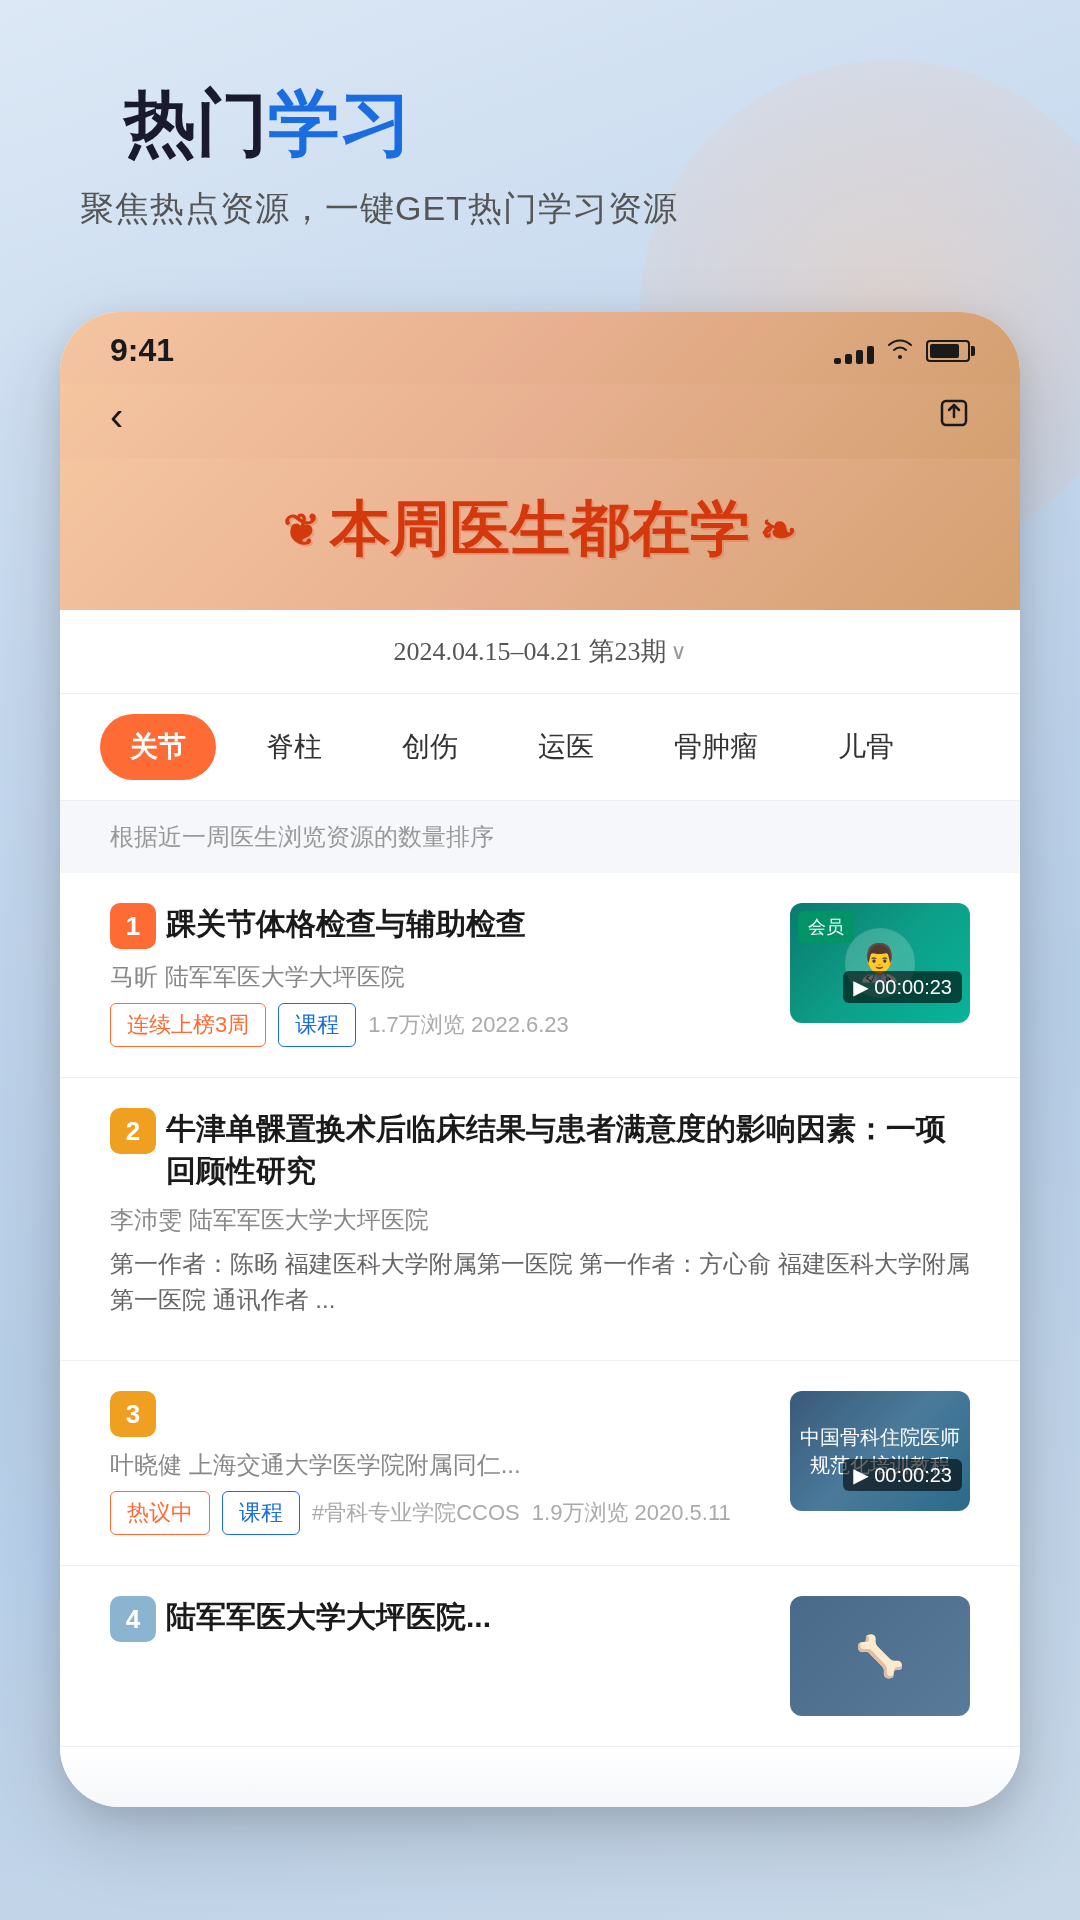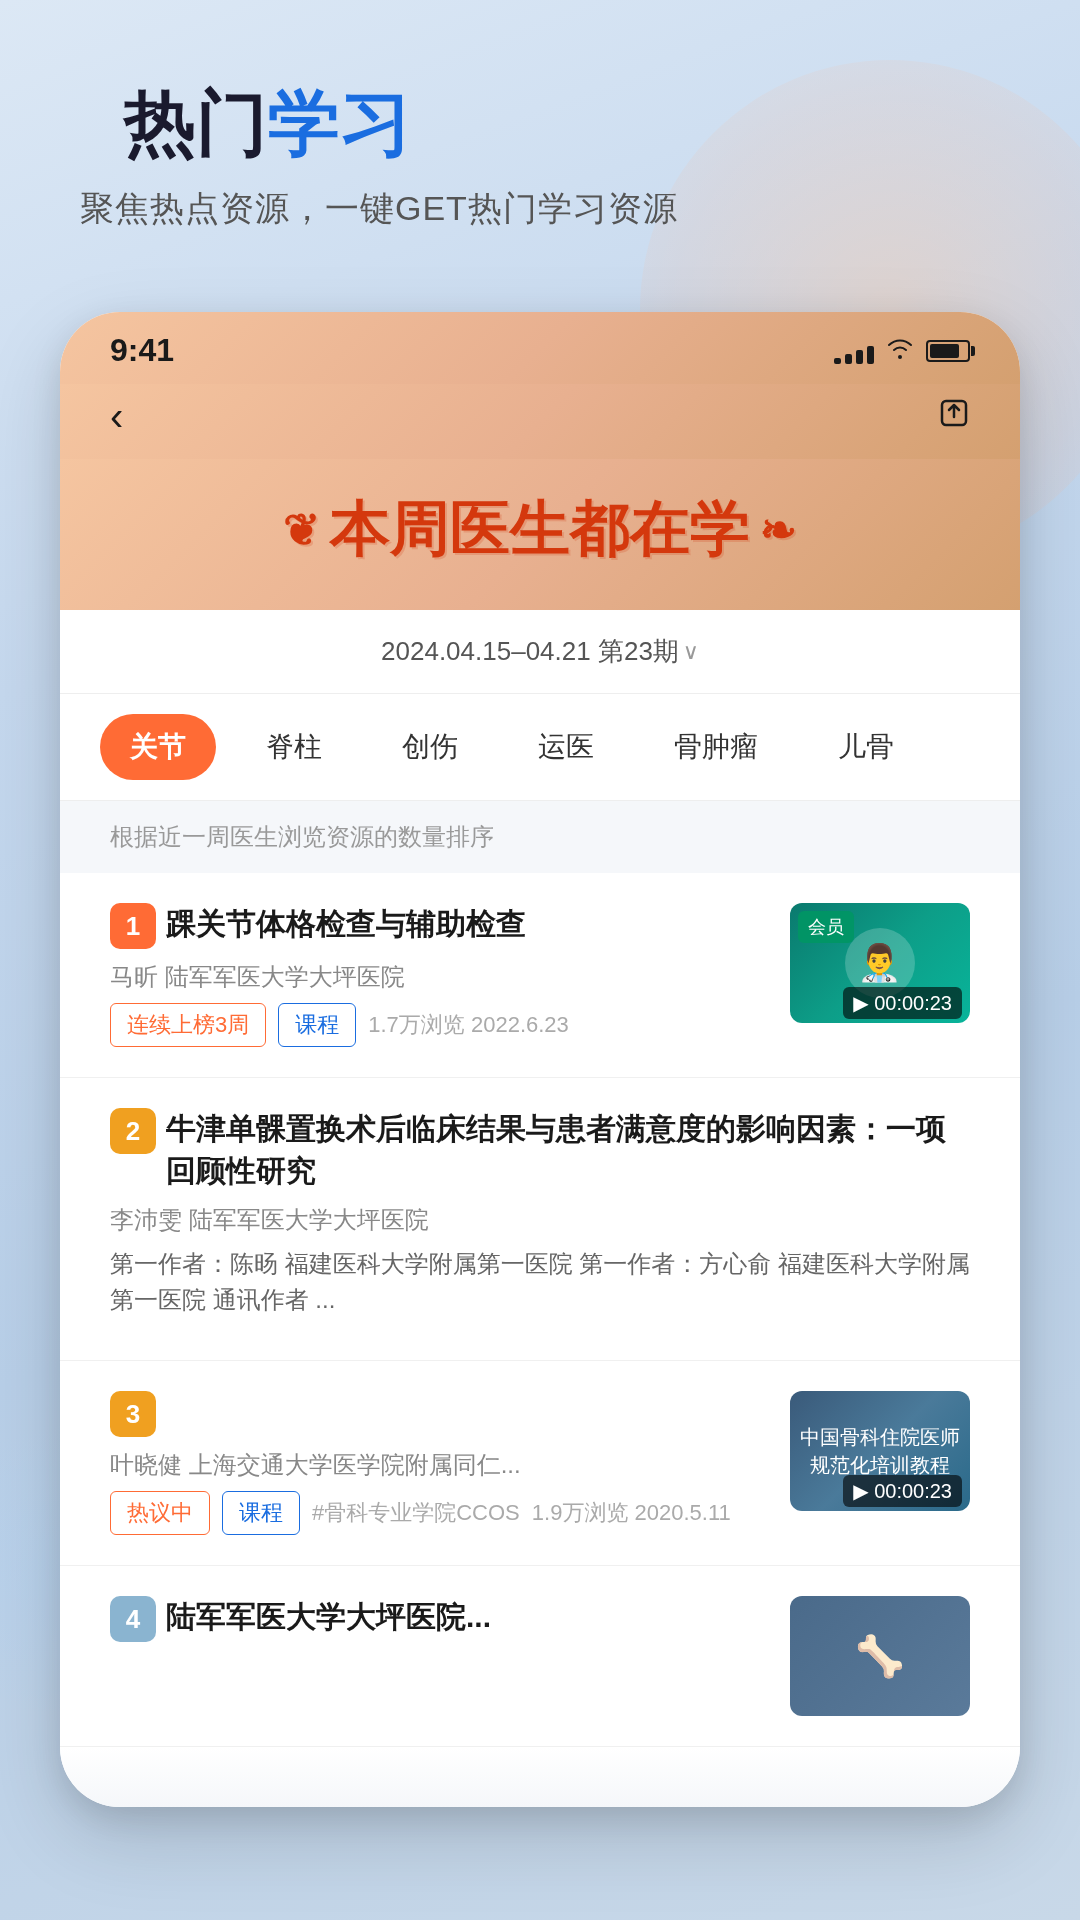--- a/index.html
+++ b/index.html
@@ -190,20 +190,21 @@
       padding: 24px 50px;
       text-align: center;
       border-bottom: 1px solid #eee;
     }
     .date-text {
       font-size: 26px;
       color: #555;
       display: inline-flex;
       align-items: center;
       gap: 4px;
+      font-family: Liberation Serif, serif;
     }
     .chevron-down {
       color: #999;
       font-size: 22px;
     }
 
     
     .category-tabs {
       background: #fff;
       padding: 20px 40px;
@@ -334,21 +335,21 @@
       background: linear-gradient(135deg, #0a7a6e 0%, #0d9e88 50%, #08b49a 100%);
       display: flex;
       align-items: center;
       justify-content: center;
     }
     .thumb-box-2 {
       background: linear-gradient(135deg, #3a5a7a 0%, #4a7a9a 50%, #2a6a8a 100%);
     }
     .thumb-video-time {
       position: absolute;
-      bottom: 4px;
+      bottom: 20px;
       right: 8px;
       background: rgba(0,0,0,0.6);
       color: #fff;
       font-size: 20px;
       padding: 4px 10px;
       border-radius: 6px;
       display: flex;
       align-items: center;
       gap: 6px;
     }

